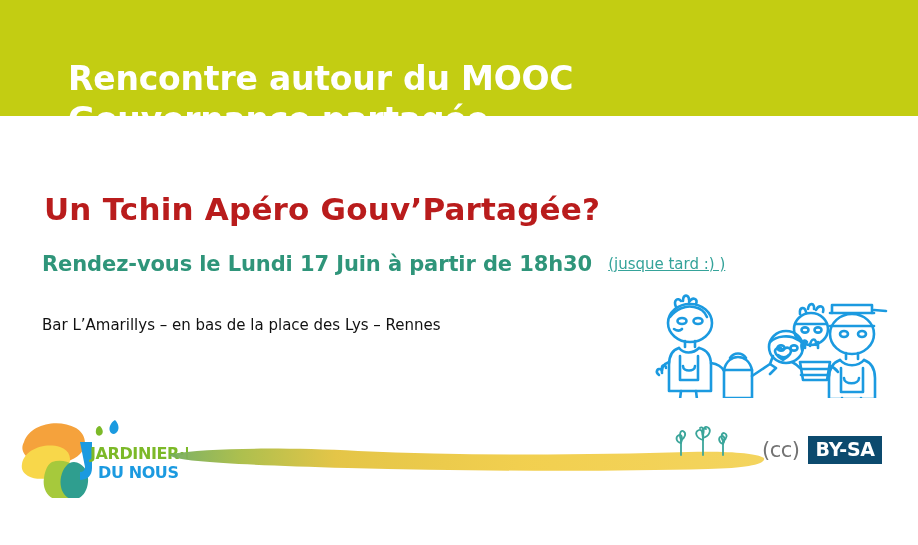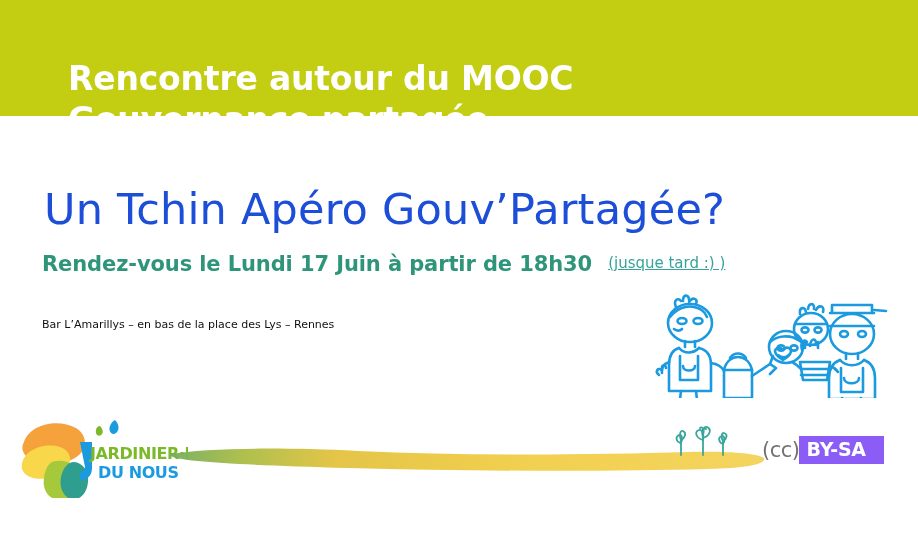--- a/index.html
+++ b/index.html
@@ -40,33 +40,33 @@
     line-height: 41px;
     letter-spacing: -0.2px;
     white-space: pre-line;
   }
 
   
   .headline {
     position: absolute;
     left: 44px;
     top: 188px;
-    color: #1d4ed8;
-    font-family: "DejaVu Sans", sans-serif;
-    font-weight: normal;
-    font-size: 43px;
+    color: #b91c1c;
+    font-family: "DejaVu Sans", sans-serif;
+    font-weight: bold;
+    font-size: 31px;
     line-height: 42px;
     letter-spacing: 0.2px;
   }
   .rdv-line {
     position: absolute;
     left: 42px;
     top: 250px;
     display: flex;
-    align-items: flex-start;
+    align-items: center;
   }
   .rdv-main {
     color: #2f957a;
     font-family: "DejaVu Sans", sans-serif;
     font-weight: bold;
     font-size: 21px;
     line-height: 28px;
     letter-spacing: -0.1px;
   }
   .rdv-note {
@@ -78,21 +78,21 @@
     line-height: 26px;
     text-decoration: underline;
   }
   .venue {
     position: absolute;
     left: 42px;
     top: 313px;
     color: #111111;
     font-family: "DejaVu Sans", sans-serif;
     font-weight: normal;
-    font-size: 11px;
+    font-size: 15px;
     line-height: 24px;
   }
 
   
   .illustration {
     position: absolute;
     left: 652px;
     top: 290px;
     width: 248px;
     height: 108px;
@@ -130,27 +130,28 @@
   }
   .cc-mark {
     font-family: "DejaVu Sans", sans-serif;
     font-size: 21px;
     line-height: 28px;
     font-weight: normal;
     color: #737373;
     letter-spacing: -0.5px;
   }
   .cc-license {
-    background: #8b5cf6;
+    margin-left: 9px;
+    background: #0c4a6e;
     color: #ffffff;
     font-family: "DejaVu Sans", sans-serif;
     font-weight: bold;
     font-size: 19px;
     line-height: 25px;
-    padding: 1px 18px 2px 7px;
+    padding: 1px 7px 2px 7px;
     letter-spacing: -0.3px;
   }
 </style>
 </head>
 <body>
 
 <div id="poster">
 
   <div class="header-band">
     <div class="header-title">Rencontre autour du MOOC

